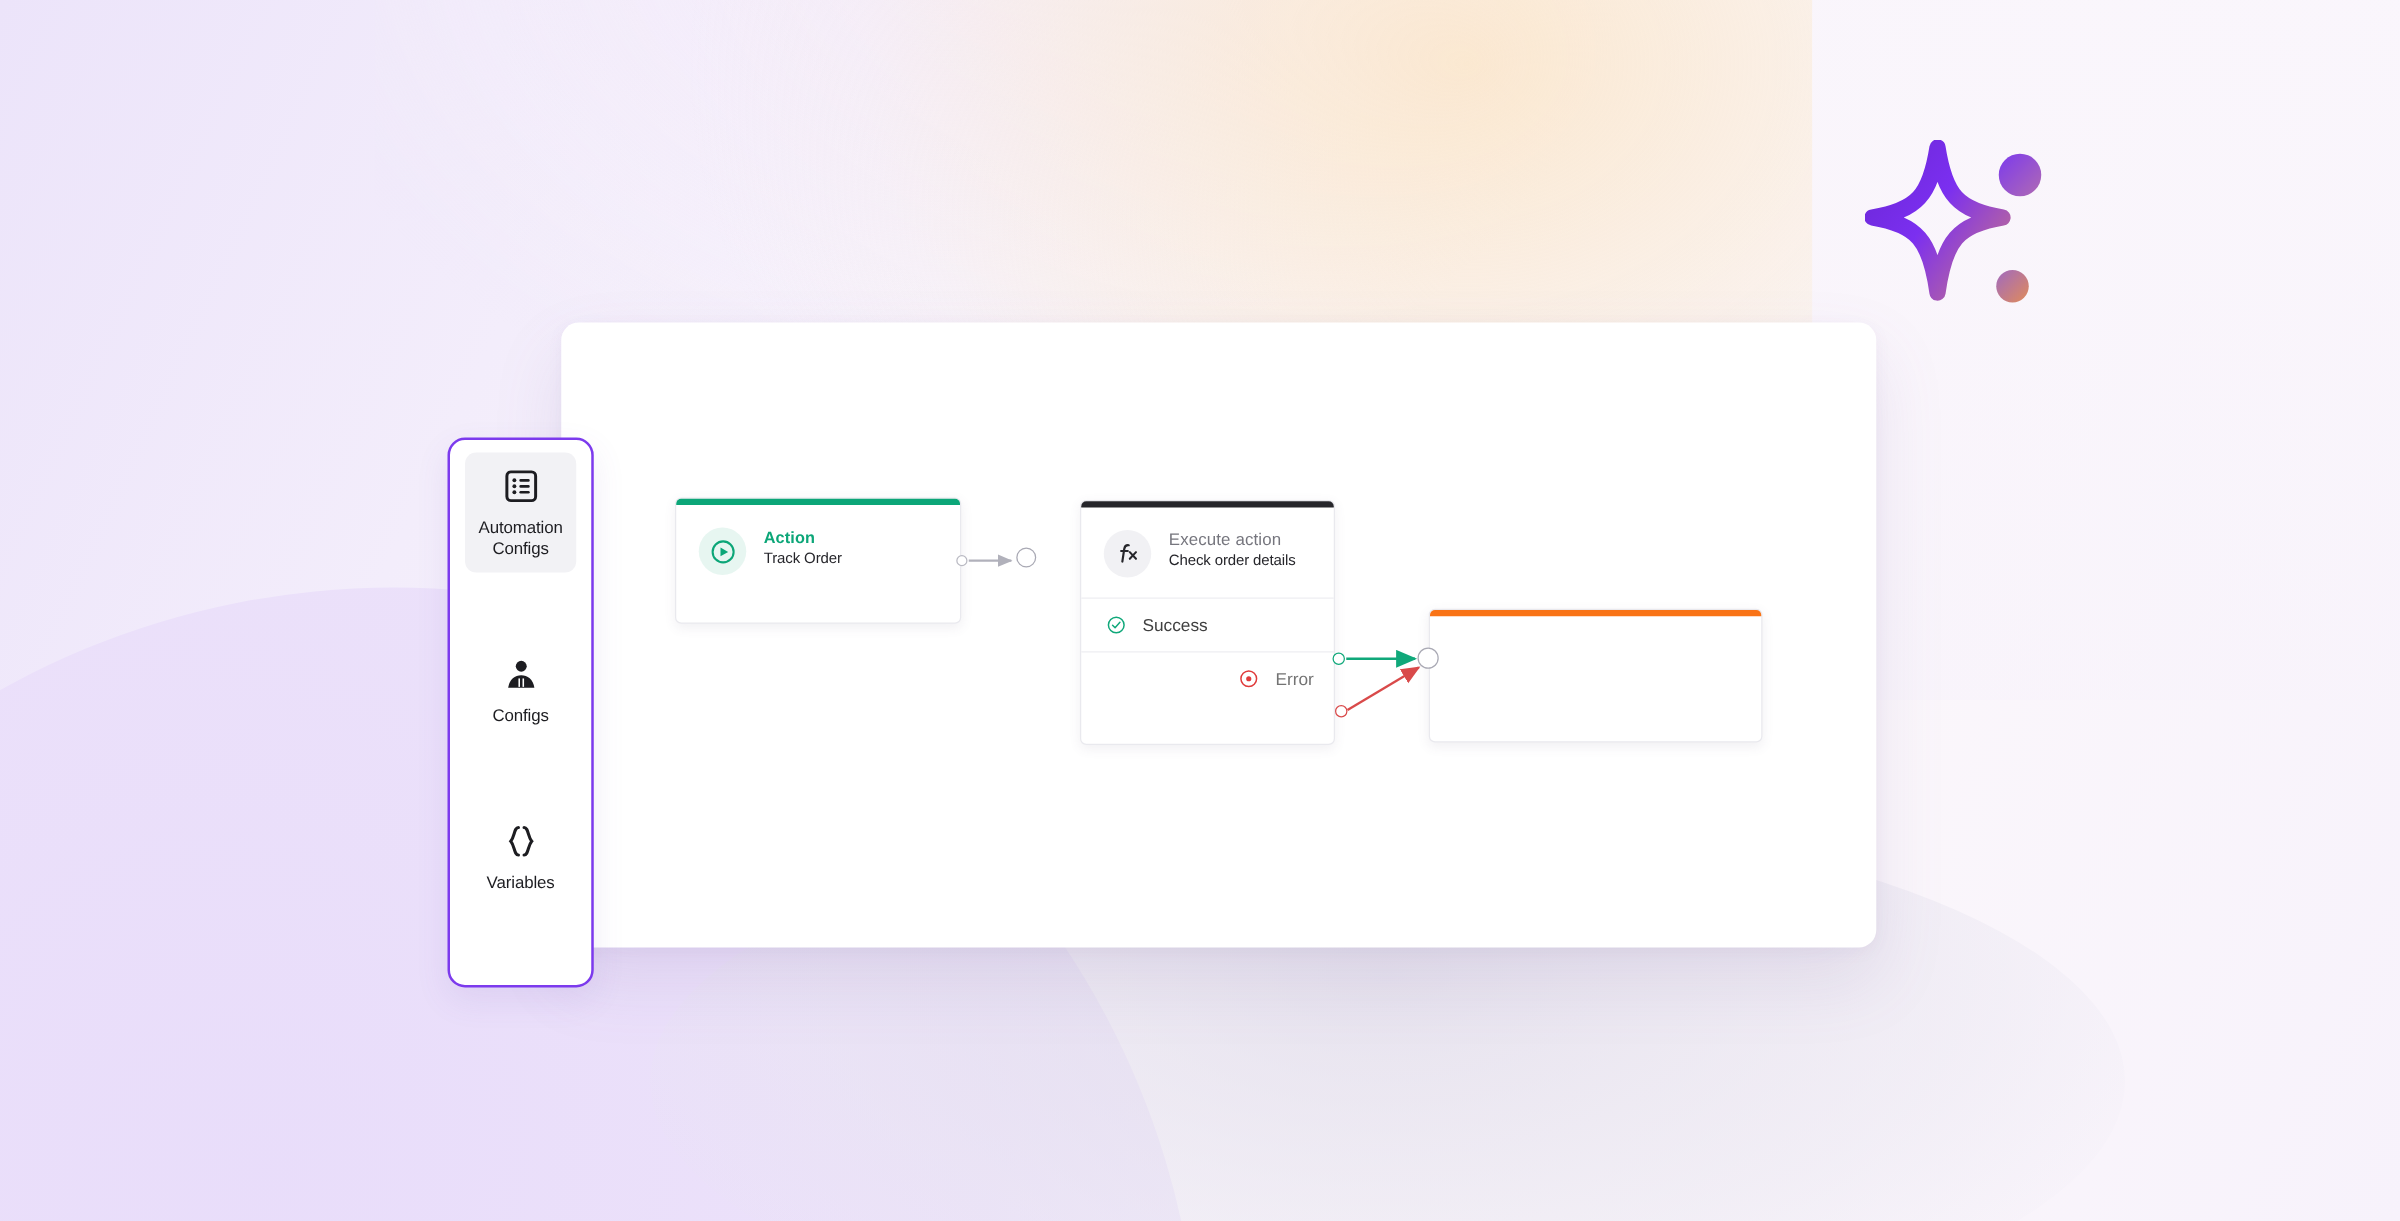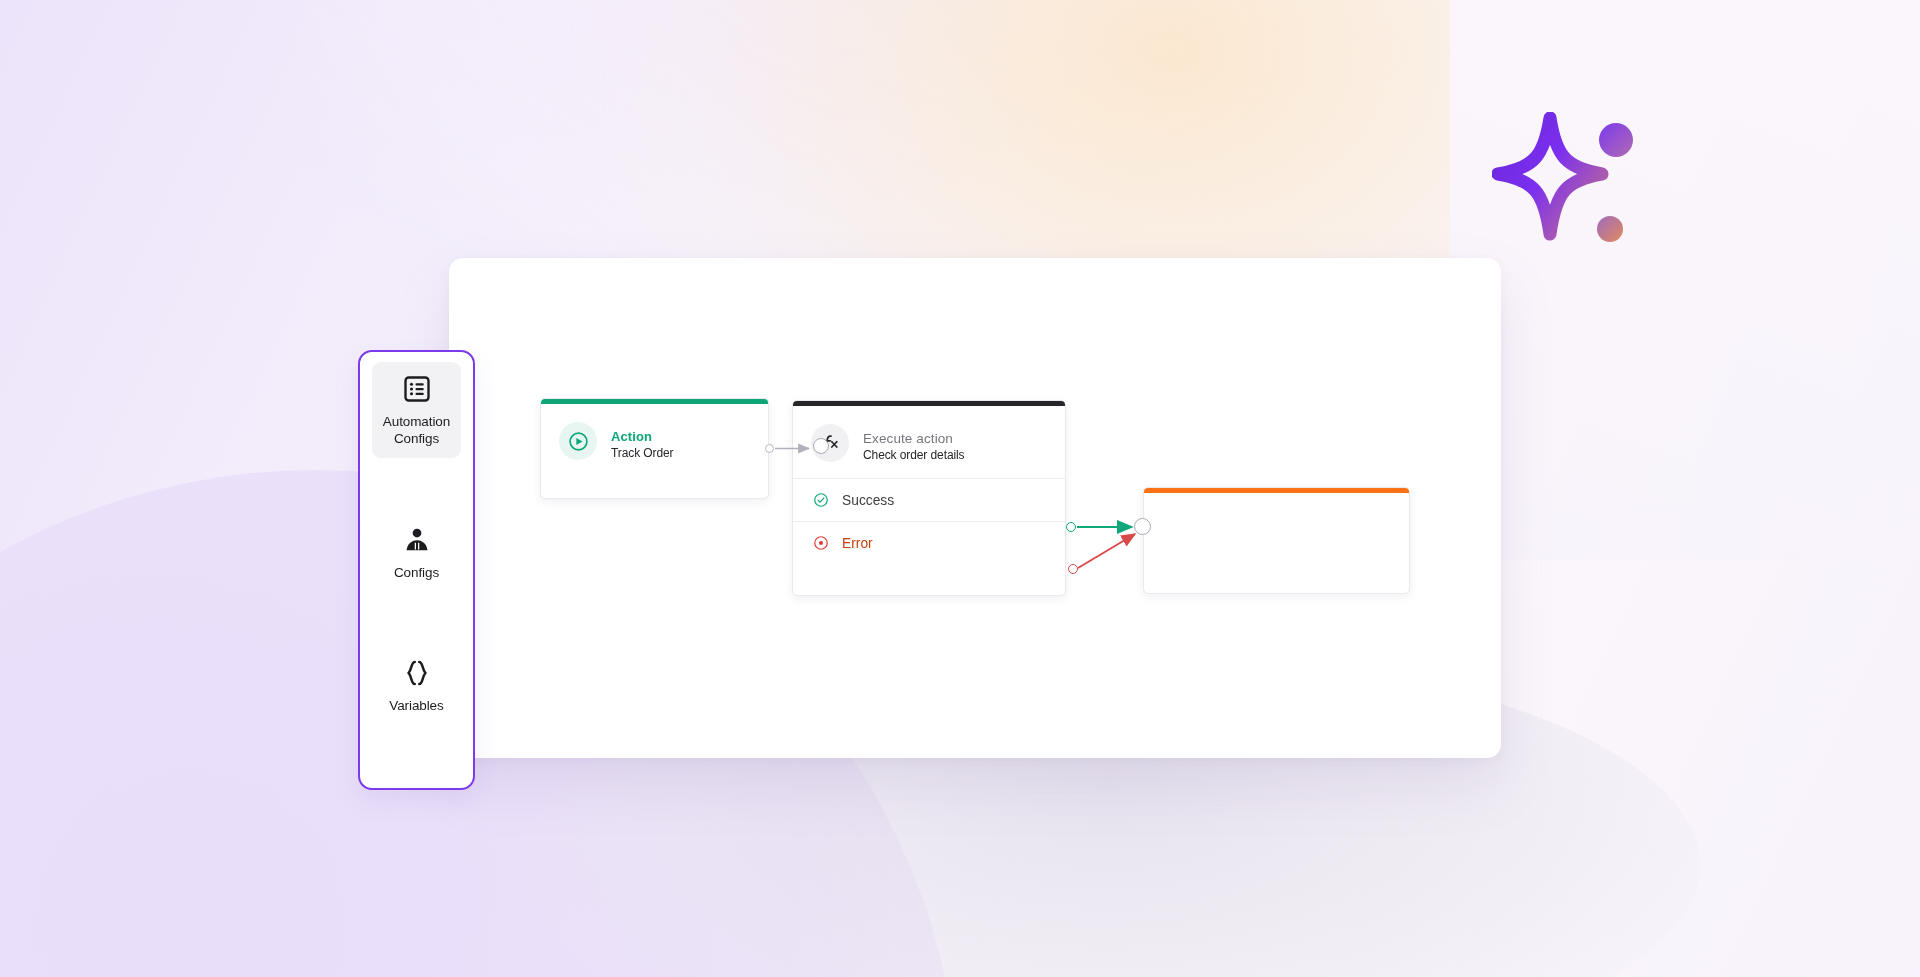--- a/index.html
+++ b/index.html
@@ -95,48 +95,48 @@
   
   .node {
     position: absolute;
     background: #ffffff;
     border: 1px solid #e9e9ee;
     border-radius: 5px;
     box-shadow: 0 3px 9px rgba(90,80,120,0.085);
     z-index: 4;
   }
   .node-bar { height: 5px; border-radius: 4px 4px 0 0; }
-  .node-body { display: flex; align-items: flex-end; gap: 14px; padding: 18px 16px 16px 18px; }
+  .node-body { display: flex; align-items: flex-start; gap: 14px; padding: 18px 16px 16px 18px; }
   .node-icon-wrap {
     width: 38px; height: 38px; flex: 0 0 38px;
     border-radius: 50%;
     display: flex; align-items: center; justify-content: center;
   }
   .node-texts { display: flex; flex-direction: column; gap: 2px; }
   .node-kicker { font-size: 13px; font-weight: bold; letter-spacing: 0.1px; }
   .node-title { font-size: 12px; color: #26262b; letter-spacing: -0.1px; }
 
   #node-action  { left: 540px; top: 398px; width: 229px; height: 101px; }
-  #node-execute { left: 792px; top: 400px; width: 274px; height: 196px; }
+  #node-execute { left: 864px; top: 400px; width: 204px; height: 196px; }
   #node-end     { left: 1143px; top: 487px; width: 267px; height: 107px; }
 
   #node-action .node-bar  { background: #0ca678; }
   #node-execute .node-bar { background: #26262b; }
   #node-end .node-bar     { background: #f97316; }
 
   .outcome-row {
     display: flex; align-items: center; gap: 13px;
     padding: 0 16px 0 20px;
     height: 43px;
     border-top: 1px solid #eeeef2;
     font-size: 13.8px;
   }
   .outcome-row .oc-icon { width: 16px; height: 16px; flex: 0 0 16px; }
   .oc-success { color: #404040; }
-  .oc-error   { color: #c2410c; }
+  .oc-error   { color: #737373; justify-content: flex-end; }
 
   
   #wires { position: absolute; left: 0; top: 0; width: 1920px; height: 977px; z-index: 5; pointer-events: none; }
 
   .port {
     position: absolute; border-radius: 50%;
     background: #ffffff; z-index: 7;
   }
   #port-action-out { left: 765px; top: 444px; width: 9px; height: 9px; border: 1.6px solid #b9b9c2; }
   #port-exec-in    { left: 813px; top: 438px; width: 16px; height: 16px; border: 1.6px solid #a9a9b4; }

